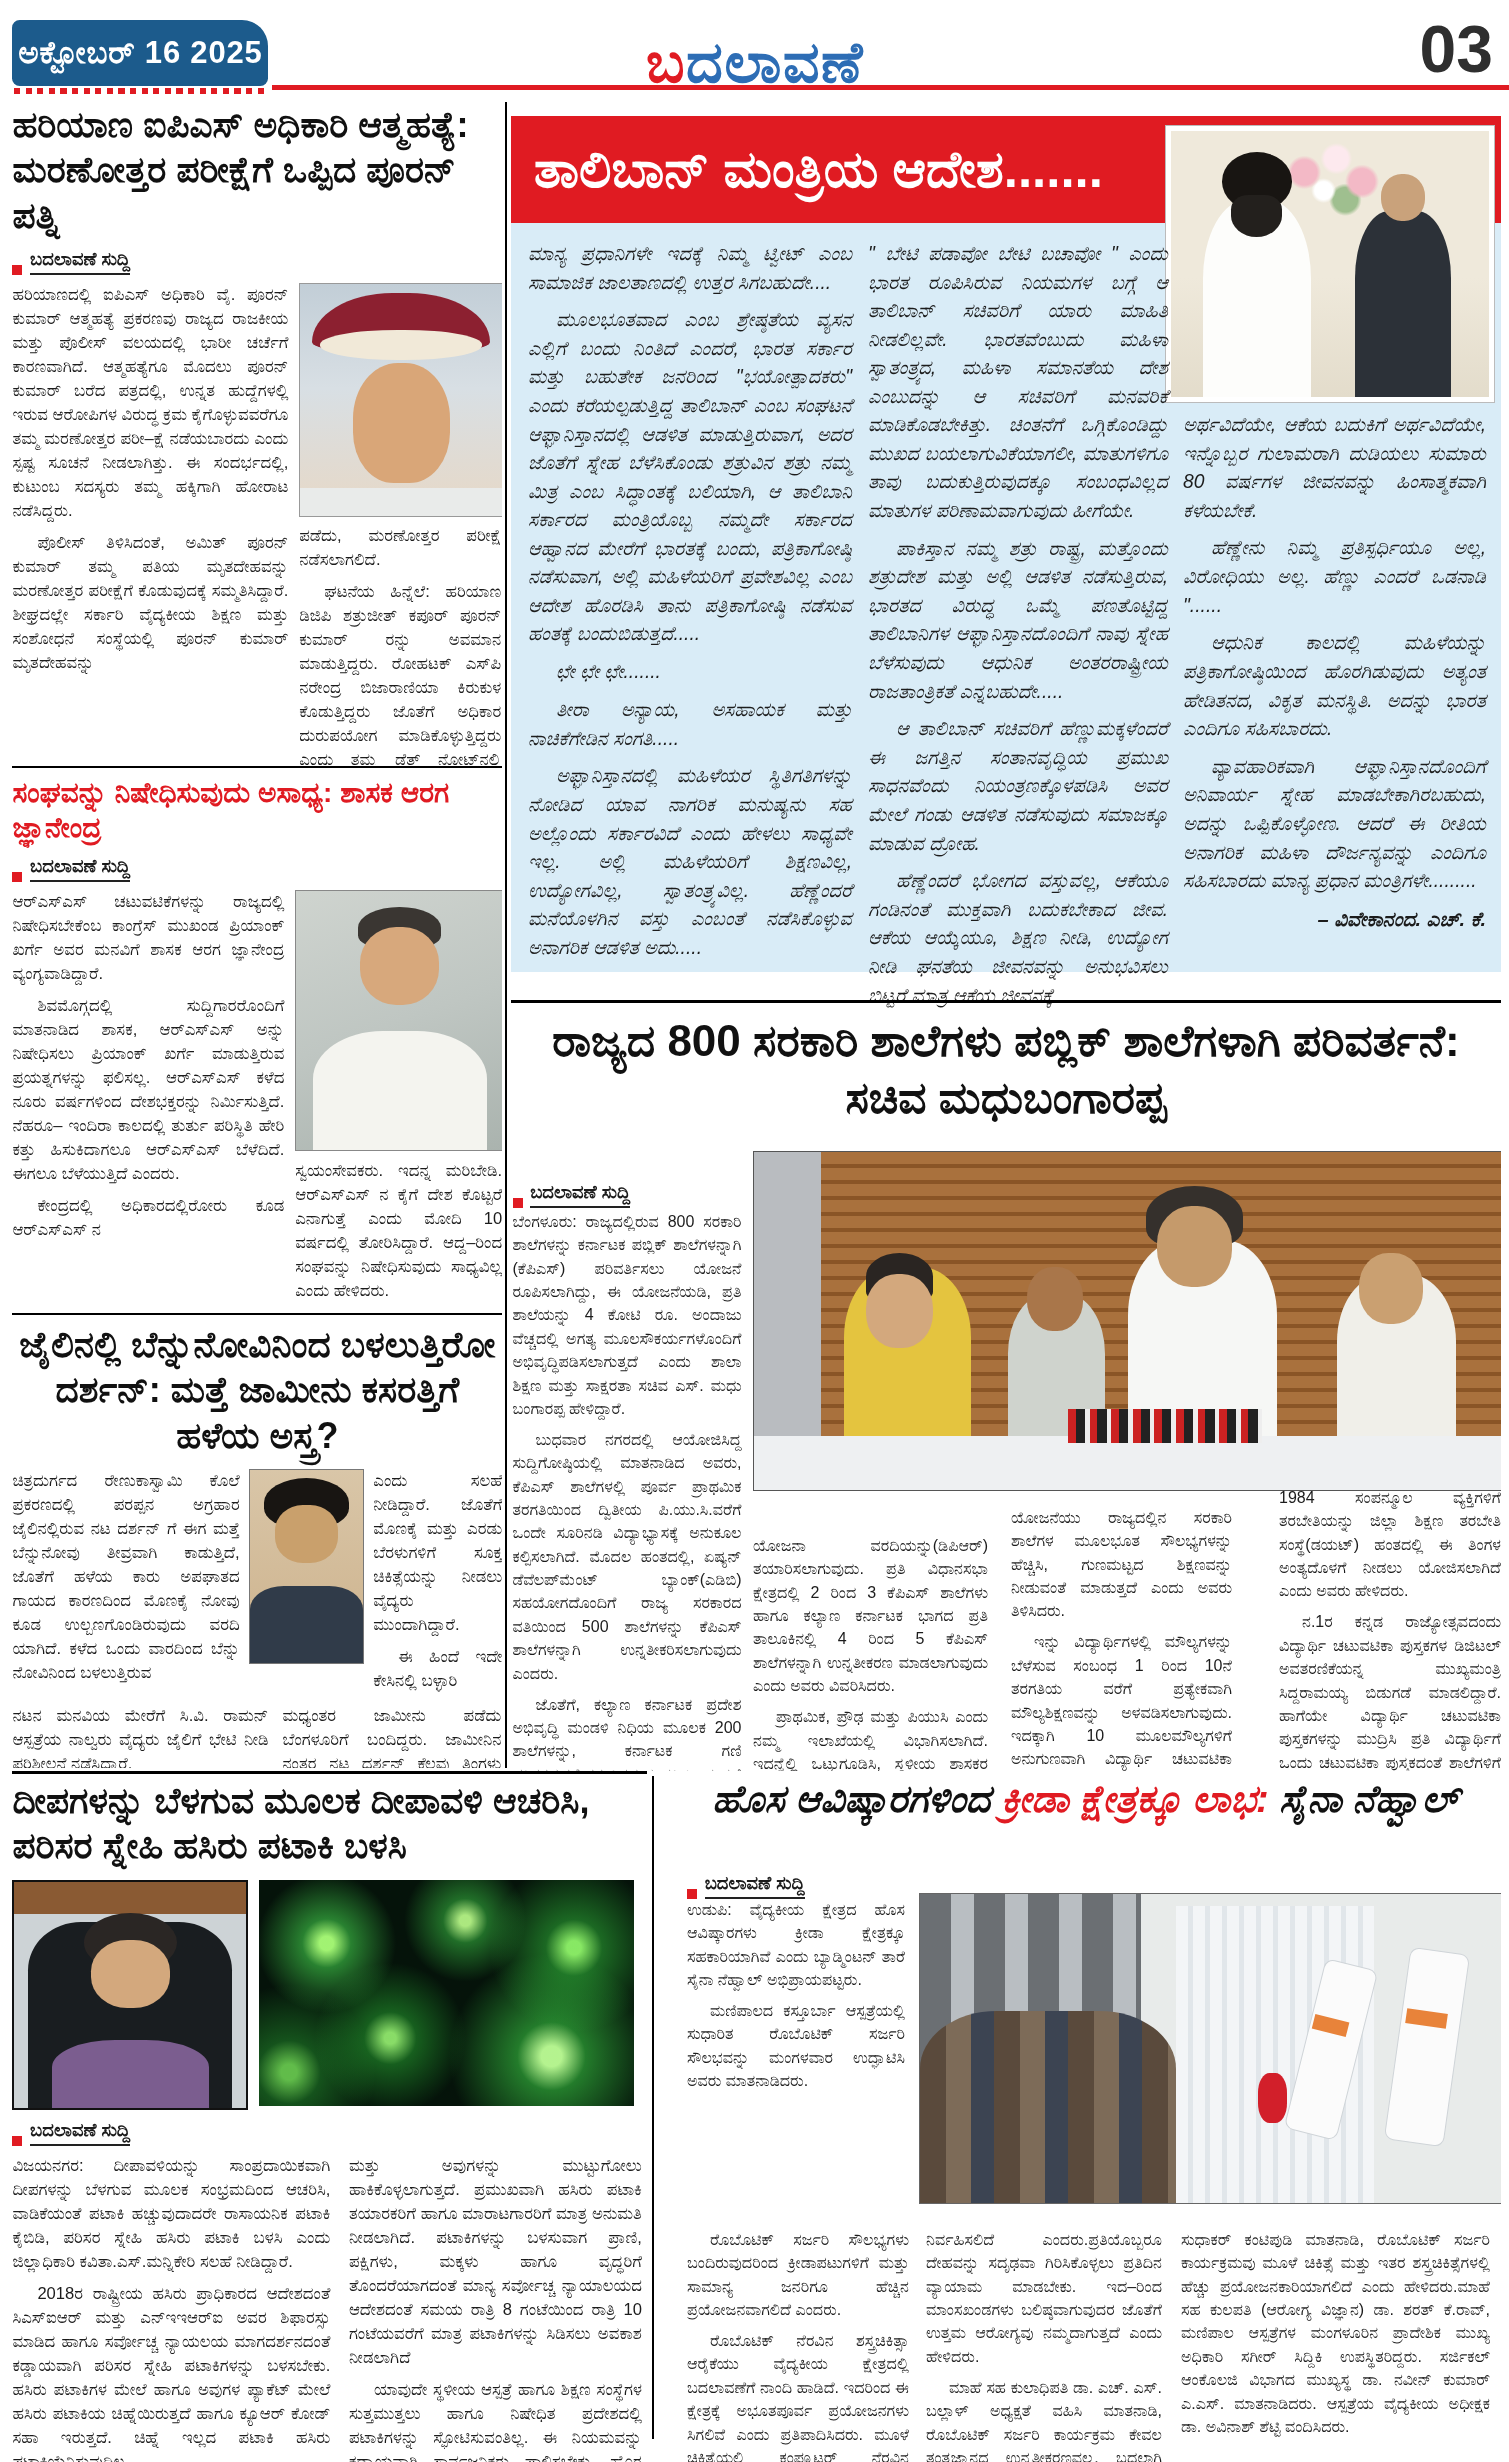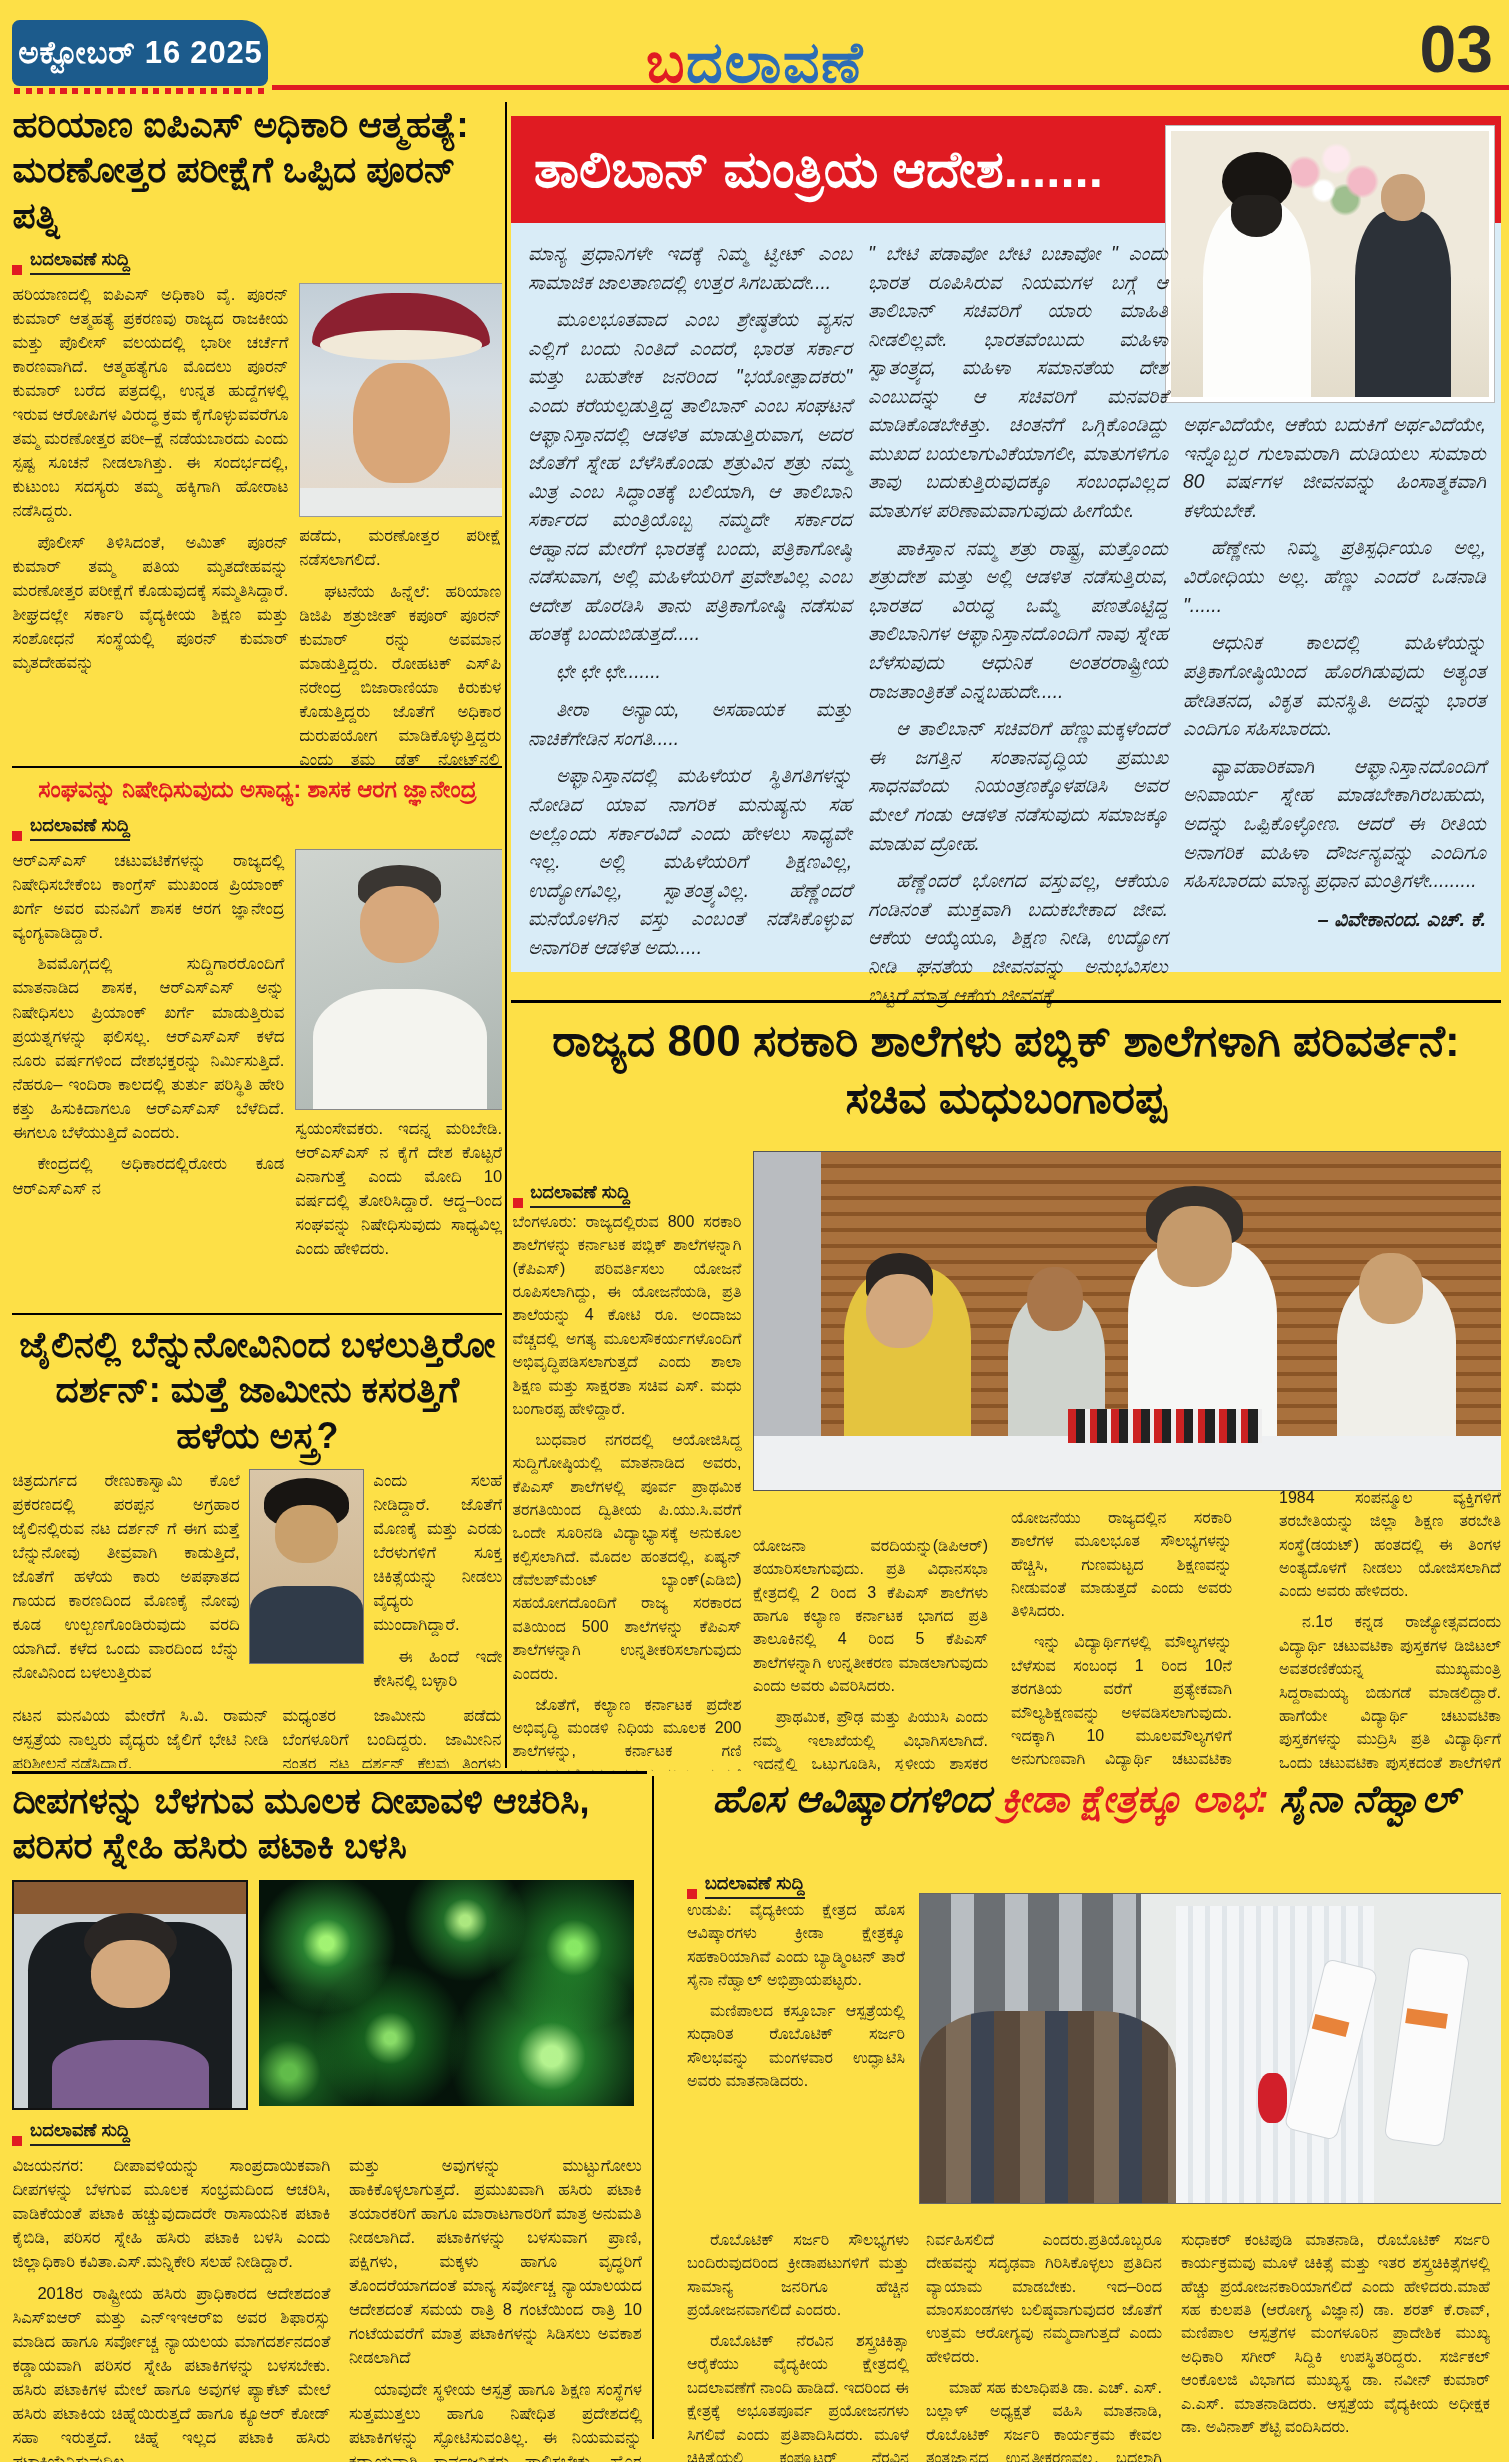--- a/index.html
+++ b/index.html
@@ -1,16 +1,16 @@
 <!DOCTYPE html>
 <html style="font-size:12.4px"><head>
 <meta charset="utf-8">
 <style>
   html,body{margin:0;padding:0;background:#888;}
-  #page{position:relative;width:1510px;height:2462px;background:#fde047;
+  #page{position:relative;width:1510px;height:2462px;background:#ffffff;
         font-family:"Liberation Sans","DejaVu Sans",sans-serif;color:#1c1c1c;overflow:hidden;}
   
   .date-pill{position:absolute;left:12.4px;top:20px;width:256px;height:66px;background:#1c5b8c;
      border-radius:7.7px 26px 7.7px 7.7px;display:flex;align-items:center;justify-content:center;
      color:#fff;font-size:31px;font-weight:bold;letter-spacing:0.8px;}
   .date-dots{position:absolute;left:14px;top:88px;width:255px;height:6.2px;
      background:repeating-linear-gradient(90deg,#e01b22 0 6.2px,transparent 6.2px 11.6px);}
   .masthead{position:absolute;left:0;top:29px;width:100%;text-align:center;
      font-size:57px;font-weight:bold;letter-spacing:1.5px;}
   .masthead .m1{color:#e01b22;} .masthead .m2{color:#2d6db5;}
@@ -39,21 +39,21 @@
      background:linear-gradient(180deg,#c2ced7 0%,#d8dfe4 45%,#e7d8c6 100%);}
   .officer .cap{position:absolute;left:6%;top:4%;width:88%;height:26%;background:#8c2030;
      border-radius:50% 50% 42% 42%/90% 90% 20% 20%;}
   .officer .capband{position:absolute;left:10%;top:20%;width:80%;height:13%;background:#f1e9d8;
      border-radius:48%;}
   .officer .face{position:absolute;left:26%;top:34%;width:48%;height:52%;background:#d9a678;
      border-radius:46% 46% 42% 42%;}
   .officer .shirt{position:absolute;left:0;bottom:0;width:100%;height:12%;background:#e9ebea;}
   
   #art-sangha{position:absolute;left:12.4px;top:775px;width:490px;height:533px;overflow:hidden;}
-  #art-sangha .headline{font-size:23px;text-align:center;}
+  #art-sangha .headline{font-size:28px;}
   #art-sangha .col1{width:272px;margin-right:10.8px;}
   #art-sangha .col2{width:207px;}
   .mla{width:207px;height:259px;border:1.5px solid #888;margin-bottom:7.7px;
      background:linear-gradient(160deg,#cfd4cf 0%,#bfc6c2 50%,#aab3ae 100%);}
   .mla .hair{position:absolute;left:30%;top:6%;width:40%;height:16%;background:#3a3632;border-radius:50% 50% 30% 30%;}
   .mla .face{position:absolute;left:31%;top:14%;width:38%;height:30%;background:#d7a87c;border-radius:46%;}
   .mla .shirt{position:absolute;left:8%;bottom:0;width:84%;height:46%;background:#f4f4ef;
      border-radius:40% 40% 0 0;}
   
   #art-darshan{position:absolute;left:12.4px;top:1322px;width:490px;height:446px;overflow:hidden;}

